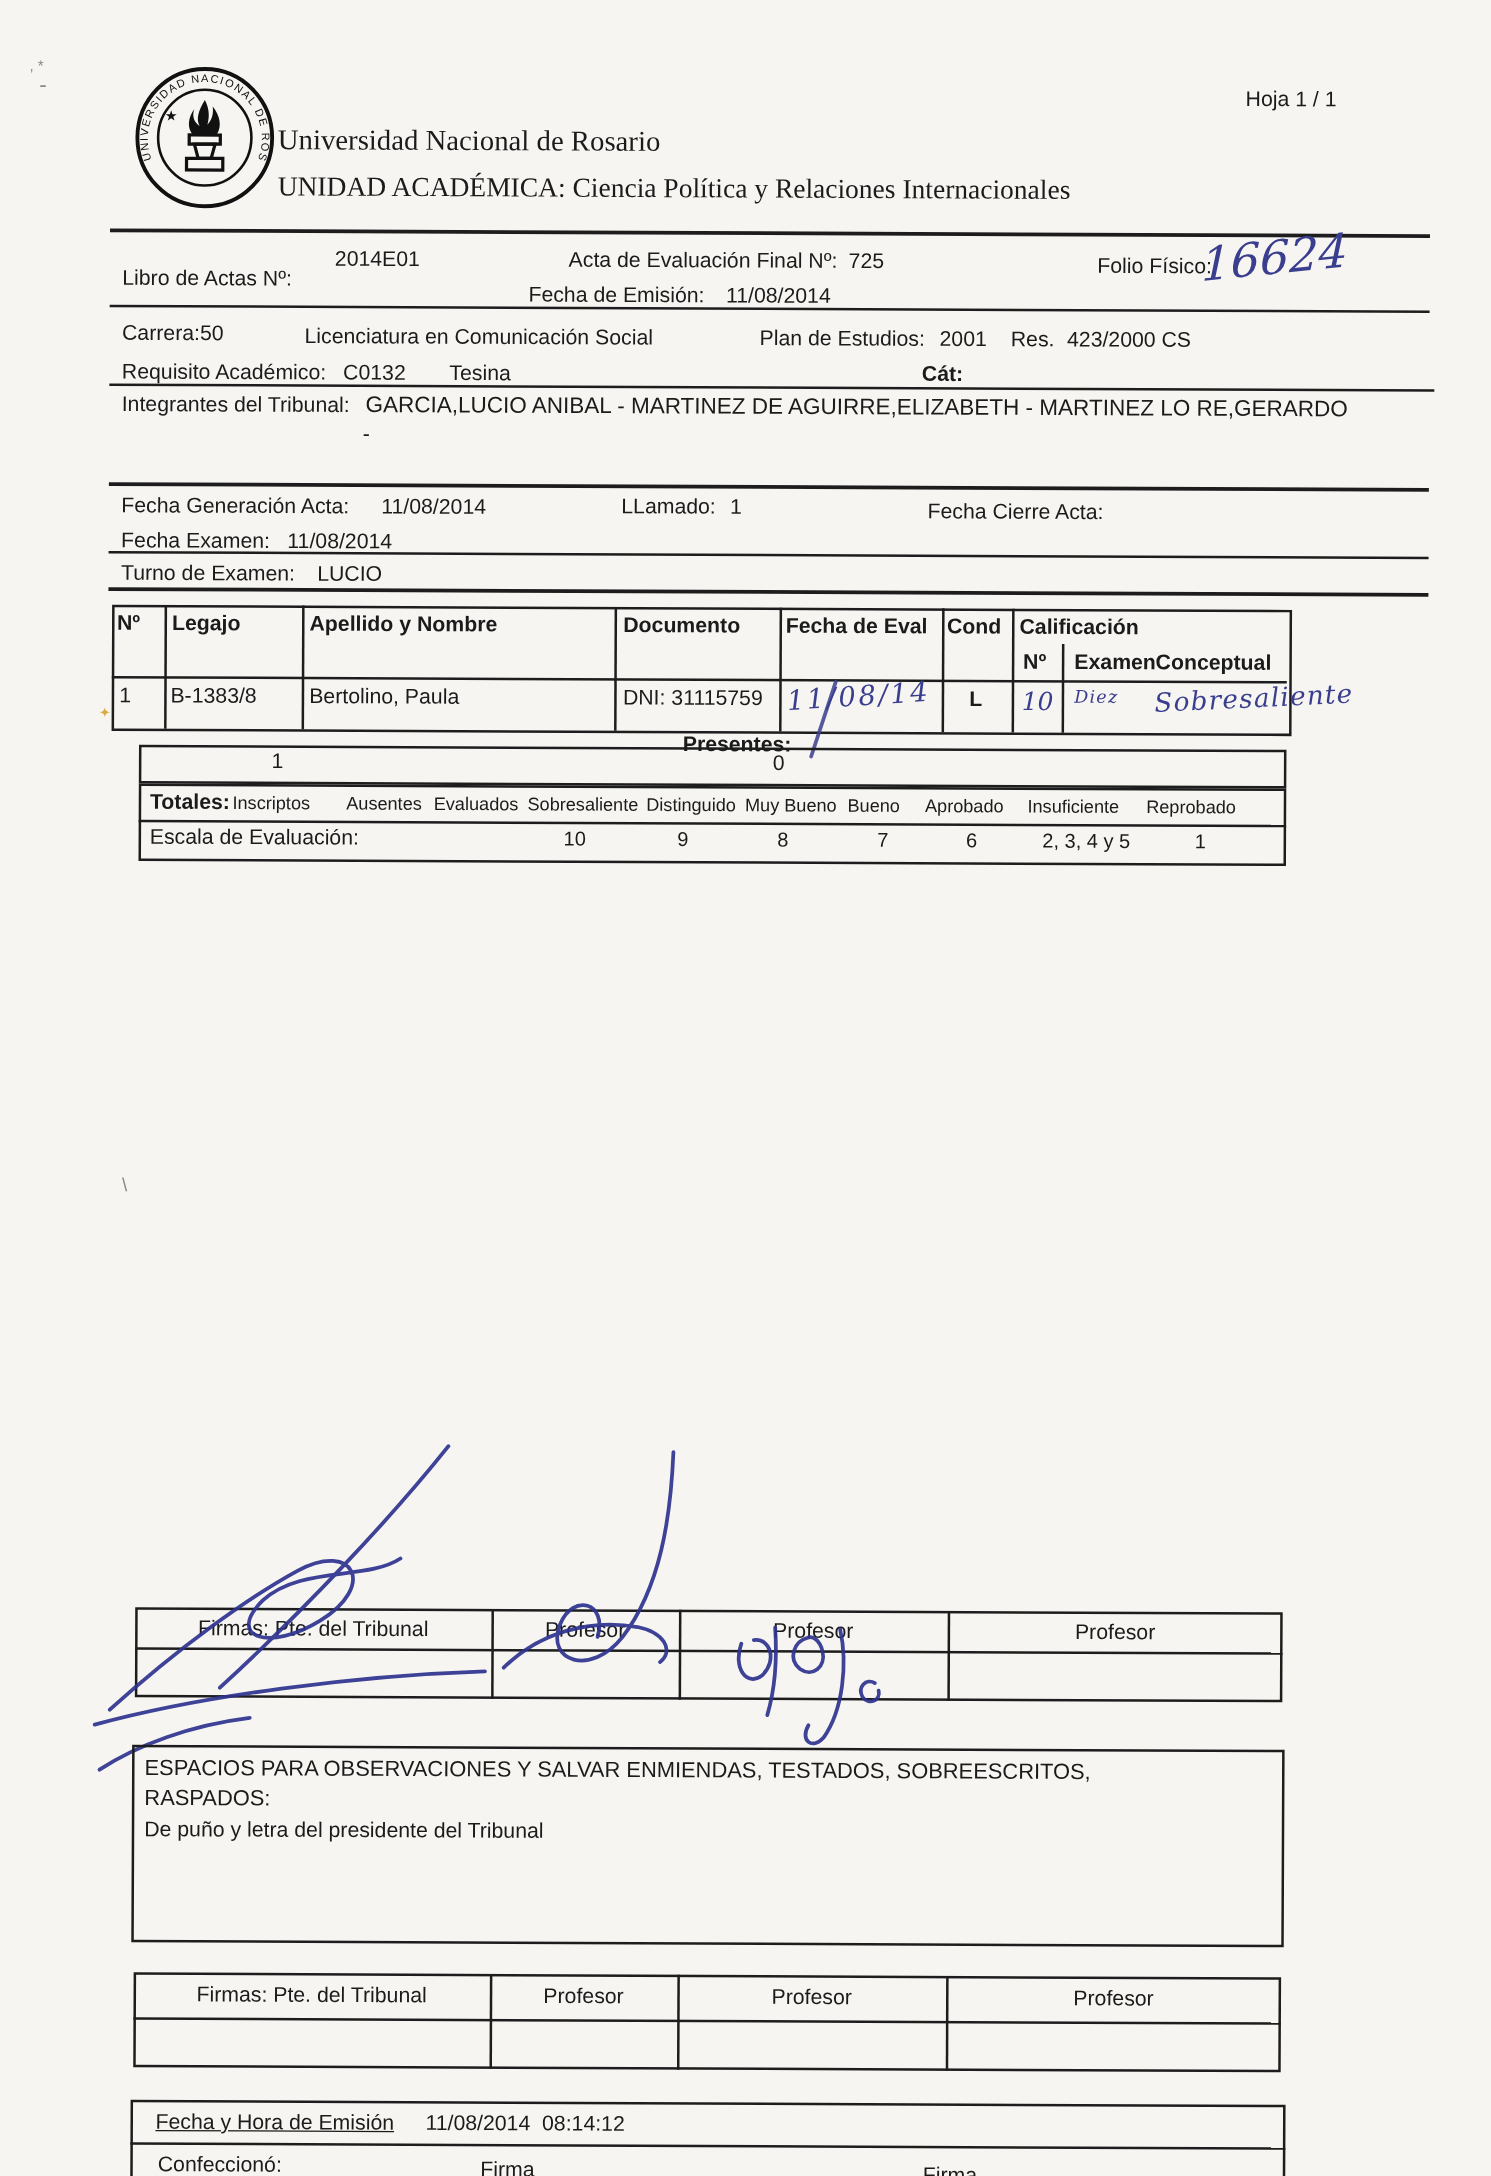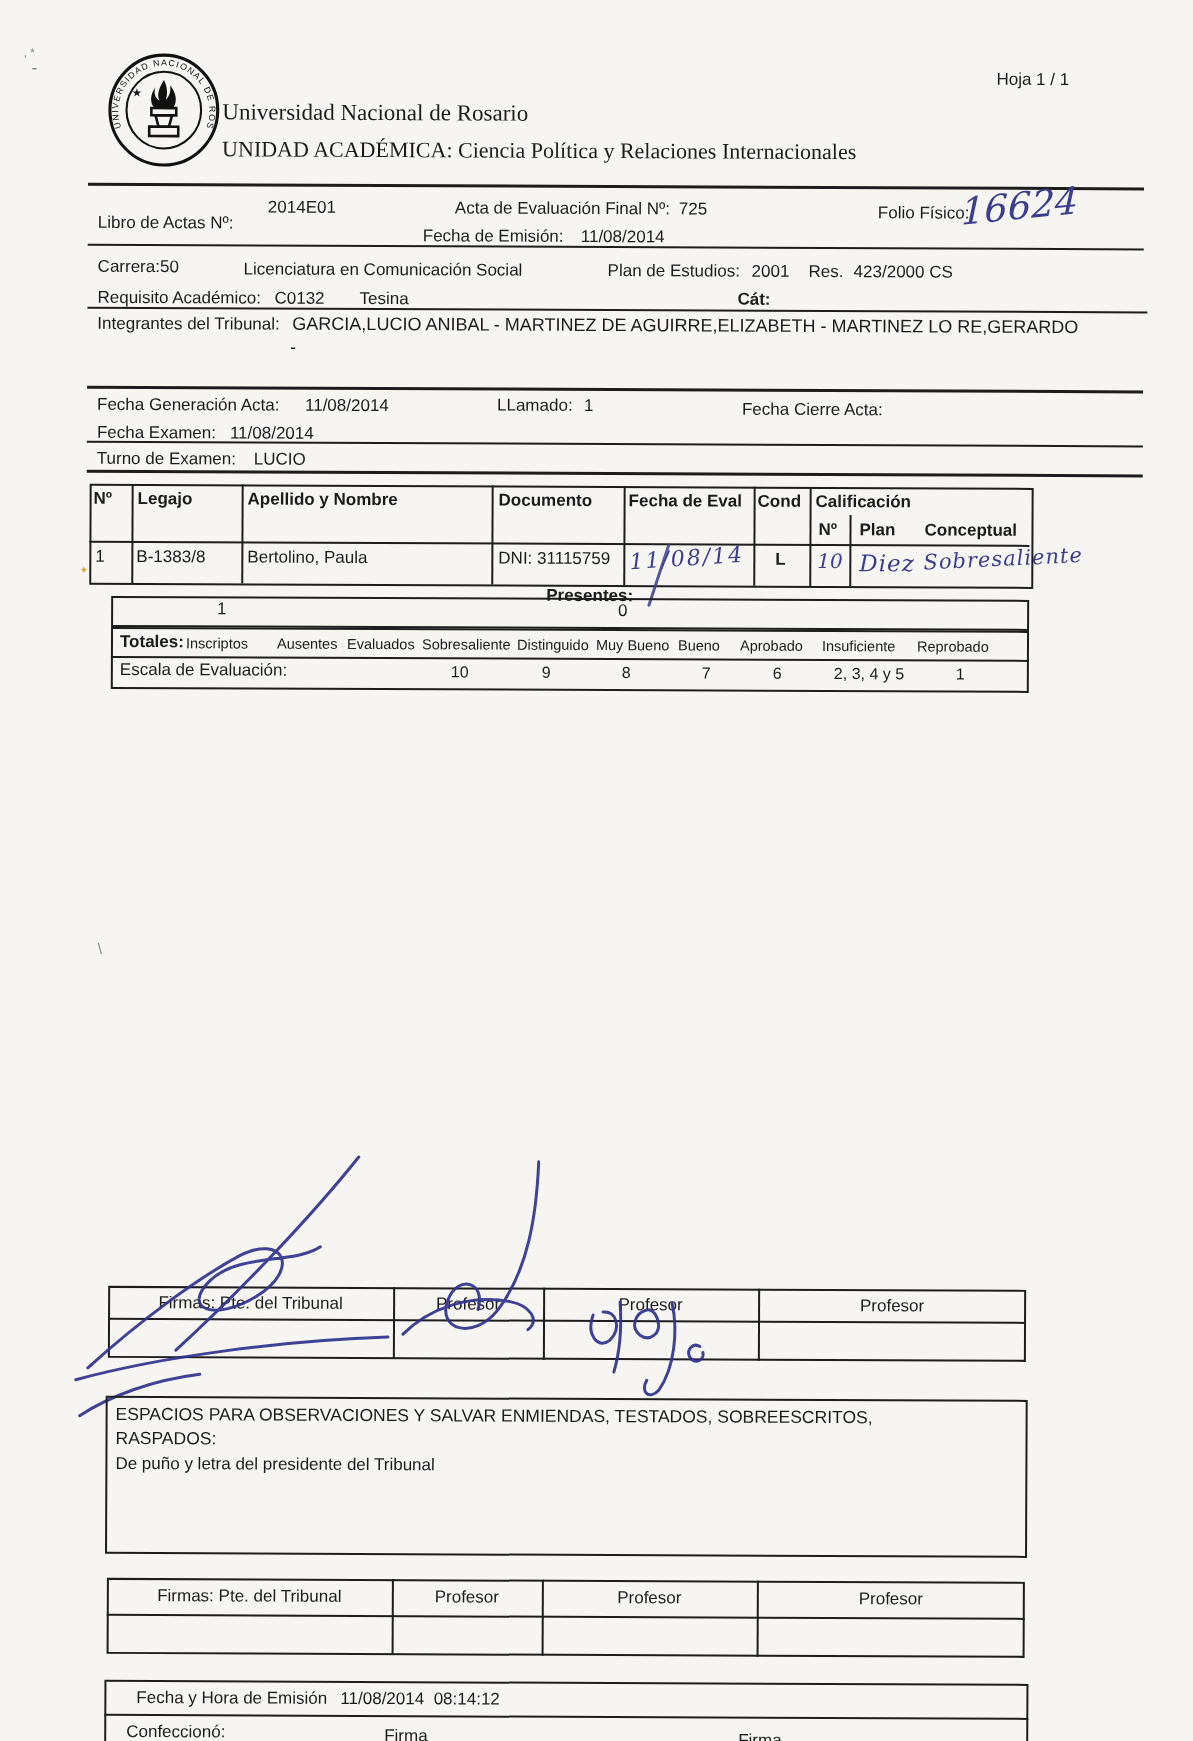--- a/index.html
+++ b/index.html
@@ -111,32 +111,32 @@
   <div class="hl" style="left:88px;top:543px;width:940px;"></div>
 
   <div class="t b" style="left:92px;top:491px;">Nº</div>
   <div class="t b" style="left:136px;top:491px;">Legajo</div>
   <div class="t b" style="left:246px;top:491px;">Apellido y Nombre</div>
   <div class="t b" style="left:497px;top:491px;">Documento</div>
   <div class="t b" style="left:627px;top:491px;">Fecha de Eval</div>
   <div class="t b" style="left:756px;top:491px;">Cond</div>
   <div class="t b" style="left:814px;top:491px;">Calificación</div>
   <div class="t b" style="left:817px;top:519px;">Nº</div>
-  <div class="t b" style="left:858px;top:519px;">Plan</div>
+  <div class="t b" style="left:858px;top:519px;">Examen</div>
   <div class="t b" style="left:923px;top:519px;">Conceptual</div>
 
   <div class="t" style="left:94px;top:549px;">1</div>
   <div class="t" style="left:135px;top:549px;">B-1383/8</div>
   <div class="t" style="left:246px;top:549px;">Bertolino, Paula</div>
   <div class="t" style="left:497px;top:549px;">DNI: 31115759</div>
   <div class="hw" style="left:628px;top:545px;font-size:22px;letter-spacing:2px;transform:rotate(-4deg);">11/08/14</div>
   <div class="slash-tail"></div>
   <div class="t b" style="left:774px;top:549px;">L</div>
   <div class="hw" style="left:816px;top:548px;font-size:20px;">10</div>
-  <div class="hw" style="left:858px;top:549px;font-size:23px;letter-spacing:1px;">Diez</div>
+  <div class="hw" style="left:858px;top:549px;font-size:14px;letter-spacing:1px;">Diez</div>
   <div class="hw" style="left:922px;top:545px;font-size:21px;transform:rotate(-3deg);letter-spacing:1px;">Sobresaliente</div>
 
   <div class="t" style="left:545px;top:586px;font-weight:bold;">Presentes:</div>
   <div class="box" style="left:110px;top:598px;width:914px;height:27px;"></div>
   <div class="t" style="left:216px;top:601px;">1</div>
   <div class="t" style="left:617px;top:601px;">0</div>
 
   <div class="box" style="left:110px;top:629px;width:914px;height:58px;"></div>
   <div class="hl" style="left:110px;top:658px;width:918px;"></div>
   <div class="t b" style="left:119px;top:634px;">Totales:</div>
@@ -195,20 +195,20 @@
   <div class="vl" style="left:395px;top:1580px;height:76px;"></div>
   <div class="vl" style="left:545px;top:1580px;height:76px;"></div>
   <div class="vl" style="left:760px;top:1580px;height:76px;"></div>
   <div class="fh f1" style="top:1588px;">Firmas: Pte. del Tribunal</div>
   <div class="fh f2" style="top:1588px;">Profesor</div>
   <div class="fh f3" style="top:1588px;">Profesor</div>
   <div class="fh f4" style="top:1588px;">Profesor</div>
 
   <div class="box" style="left:108px;top:1682px;width:920px;height:90px;"></div>
   <div class="hl" style="left:108px;top:1716px;width:924px;"></div>
-  <div class="t" style="left:140px;top:1690px;">Fecha y Hora de Emisión</div>
+  <div class="t" style="left:128px;top:1690px;text-decoration:underline;">Fecha y Hora de Emisión</div>
   <div class="t" style="left:344px;top:1690px;text-align:center;">11/08/2014  08:14:12</div>
   <div class="t" style="left:130px;top:1724px;">Confeccionó:</div>
   <div class="t" style="left:388px;top:1727px;">Firma</div>
   <div class="t" style="left:742px;top:1730px;">Firma</div>
 
 </div>
 </div>
 
 </body></html>

